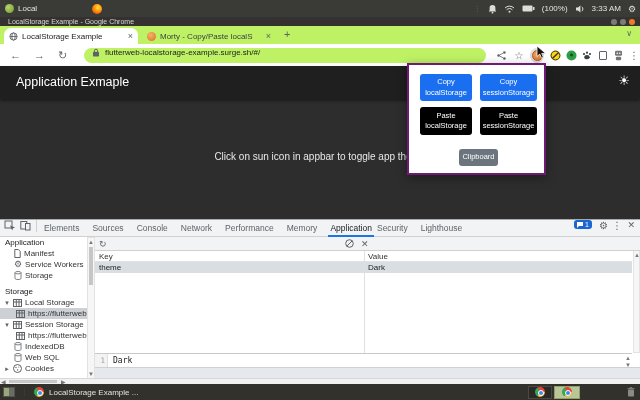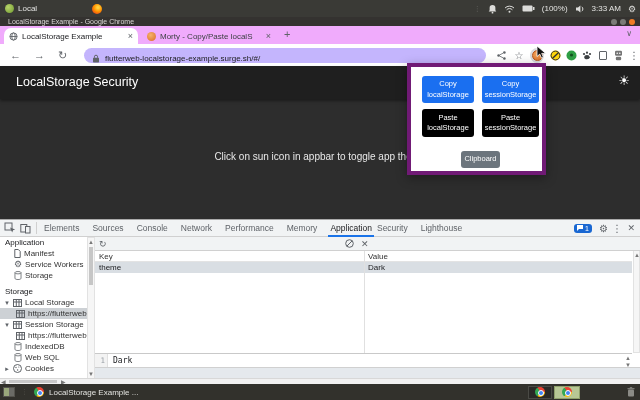--- a/index.html
+++ b/index.html
@@ -9,41 +9,41 @@
   .abs{position:absolute}
   .flex{display:flex;align-items:center}
   svg{display:block}
   
   #menubar{left:0;top:0;width:640px;height:17px;background:#3a3a36;color:#e4e4e2;font-size:8px}
   #menubar .tray{position:absolute;right:4px;top:0;height:17px;display:flex;align-items:center;gap:7px}
   
   #titlebar{left:0;top:17px;width:640px;height:9px;background:#343230;color:#d9d7d4;font-size:7px;line-height:9px}
   .winbtn{width:6px;height:6px;border-radius:50%;display:inline-block}
   
-  #tabstrip{left:0;top:26px;width:640px;height:18px;background:#f0abfc}
+  #tabstrip{left:0;top:26px;width:640px;height:18px;background:#bef264}
   .tab{position:absolute;top:2px;height:16px;display:flex;align-items:center;gap:4px;padding:0 5px;font-size:8px;color:#3c4043;border-radius:7px 7px 0 0}
   .tab.active{background:#fff;color:#202124}
   .tab .close{color:#5f6368;font-size:9px;margin-left:auto}
   
   #toolbar{left:0;top:44px;width:640px;height:22px;background:#fff}
   .navbtn{color:#5f6368;font-size:11px;line-height:22px}
-  #omnibox{position:absolute;left:84px;top:4px;width:402px;height:15px;border-radius:8px;background:#c4b5fd;display:flex;align-items:flex-end;gap:5px;padding:0 8px;font-size:8px;color:#202124}
+  #omnibox{position:absolute;left:84px;top:4px;width:402px;height:15px;border-radius:8px;background:#bef264;display:flex;align-items:flex-start;gap:5px;padding:0 8px;font-size:8px;color:#202124}
   .tbicon{position:absolute;top:0;height:22px;display:flex;align-items:center;justify-content:center;width:14px}
   
   #page{left:0;top:66px;width:640px;height:153px;background:#2d2d2d}
   #appbar{position:absolute;left:0;top:0;width:640px;height:33px;background:#1f1f1f;box-shadow:0 2px 3px rgba(0,0,0,.4)}
   
-  #popup{left:407px;top:63px;width:139px;height:112px;background:#fff;border:4px solid #701a75;box-shadow:0 3px 10px rgba(0,0,0,.35);z-index:40}
+  #popup{left:407px;top:63px;width:139px;height:112px;background:#fff;border:2px solid #701a75;box-shadow:0 3px 10px rgba(0,0,0,.35);z-index:40}
   .pbtn{position:absolute;border-radius:3px;color:#fff;font-size:7.5px;line-height:1.35;display:flex;flex-direction:column;align-items:center;justify-content:center;text-align:center;cursor:pointer}
   .pbtn.blue{background:#1a6ff0}
   .pbtn.green{background:#000000}
   .pbtn.gray{background:#6c757d}
   
   #devtools{left:0;top:219px;width:640px;height:159px;background:#fff;border-top:1px solid #aaa}
-  #dtbar{position:absolute;left:0;top:0;width:640px;height:17px;background:#f1f3f4;border-bottom:1px solid #d0d0d0;display:flex;align-items:center}
+  #dtbar{position:absolute;left:0;top:0;width:640px;height:17px;background:#f1f3f4;border-bottom:1px solid #d0d0d0;display:flex;align-items:flex-start}
   .dttab{font-size:8.5px;color:#5f6368;padding:0 2px;height:17px;line-height:17px}
   .dttab.active{color:#202124;border-bottom:2px solid #1a73e8}
   #dtsidebar{position:absolute;left:0;top:17px;width:87px;height:142px;background:#fff;font-size:8px;color:#333;overflow:hidden}
   .siderow{height:11px;line-height:11px;display:flex;align-items:center;gap:3px;white-space:nowrap;overflow:hidden}
   .sidehead{padding-left:5px;color:#202124}
   .caret{color:#5f6368;font-size:7px;width:6px;text-align:center}
   #dtmain{position:absolute;left:95px;top:17px;width:545px;height:142px;background:#fff}
   #filterbar{position:absolute;left:0;top:0;width:545px;height:14px;background:#f1f3f4;border-bottom:1px solid #d0d0d0;display:flex;align-items:center}
   #filterinput{position:absolute;left:14px;top:2px;width:228px;height:10px;border:1px solid #d9d9d9;border-radius:5px;font-size:7.5px;padding:0 4px;color:#202124;font-family:"Liberation Sans",sans-serif}
   #filterinput::placeholder{color:#80868b}
@@ -198,21 +198,21 @@
           <circle cx="4.2" cy="3.2" r=".8" fill="#fff"></circle>
           <circle cx="6.8" cy="3.2" r=".8" fill="#fff"></circle>
           <rect x="2.8" y="6.8" width="5.4" height="3.4" rx="1.2" fill="#757575"></rect>
         </svg>
       </span>
     <span class="tbicon" style="left:627px;color:#5f6368;font-size:10px">⋮</span>
   </div>
 
   <div class="abs" id="page">
     <div id="appbar">
-      <span style="position:absolute;left:16px;top:9px;font-size:12.5px;color:#fff">LocalStorage Security</span>
+      <span style="position:absolute;left:16px;top:9px;font-size:12.5px;color:#fff">Application Exmaple</span>
       <span style="position:absolute;right:10px;top:7px;color:#fff;font-size:13px">☀</span>
     </div>
     <div style="position:absolute;left:0;top:85px;width:640px;text-align:center;font-size:10px;color:#e8e8e8">Click on sun icon in appbar to toggle app theme</div>
   </div>
 
   <div class="abs" id="popup">
     <div class="pbtn blue" style="left:11px;top:9px;width:52px;height:27px">
       <span>Copy</span>
       <span>localStorage</span>
     </div>

